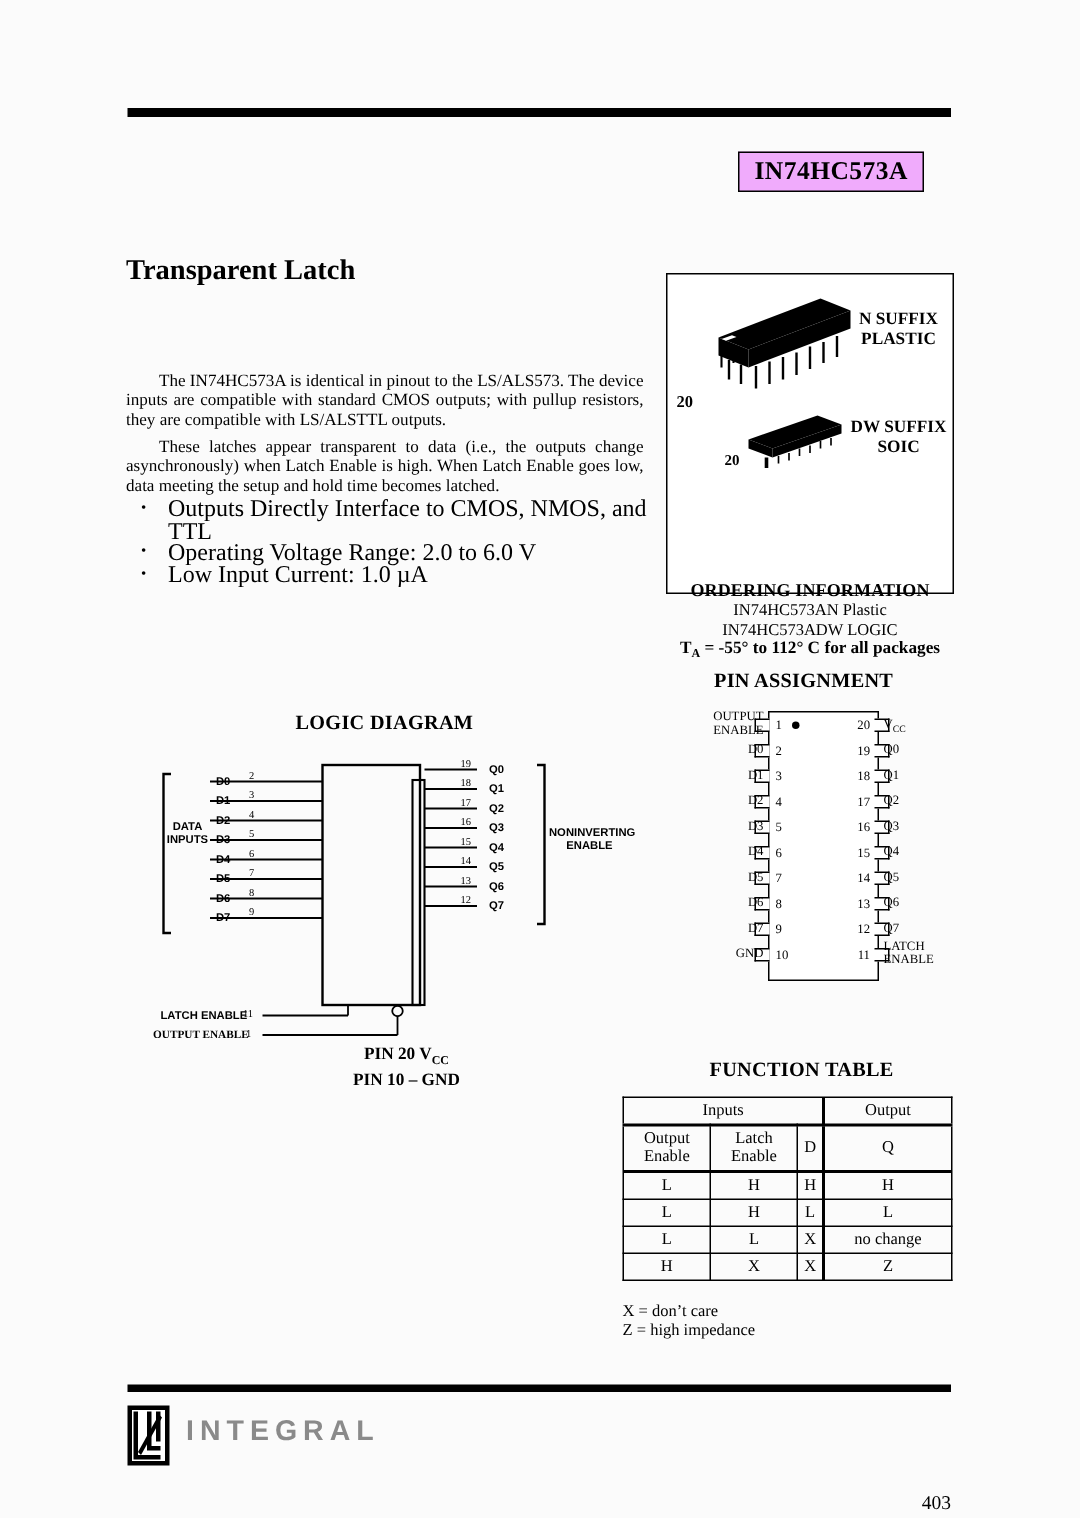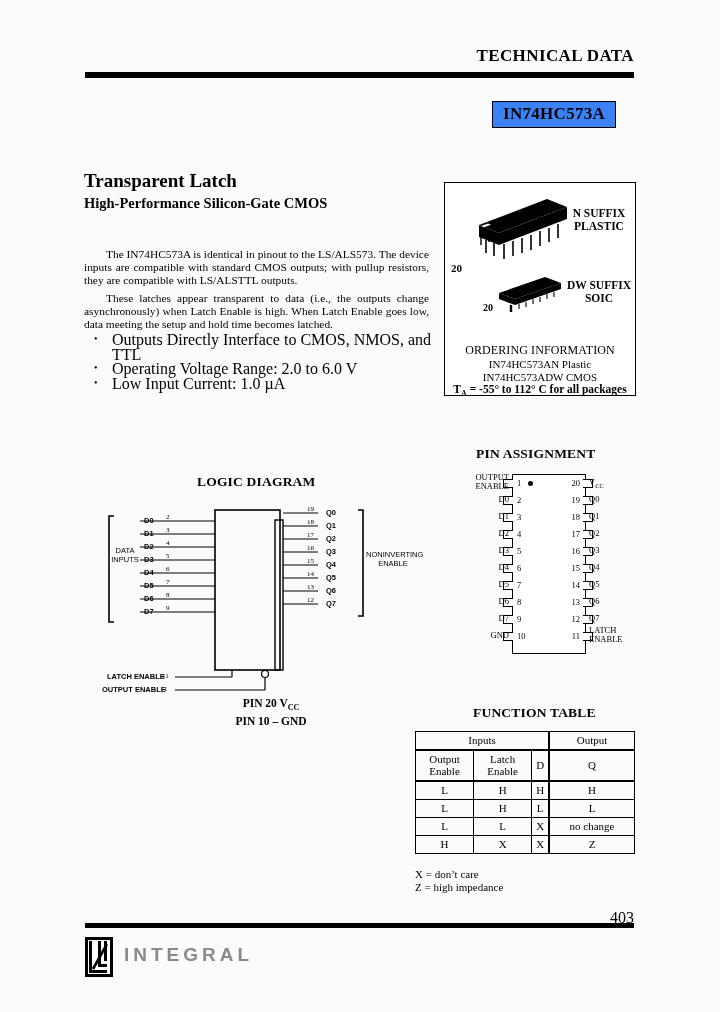--- a/index.html
+++ b/index.html
@@ -18,21 +18,21 @@
     position:absolute; right:86px; top:46px;
     font-weight:bold; font-size:17px; letter-spacing:.4px;
   }
   .hdr-rule {
     position:absolute; left:85px; top:72px; width:549px; height:6px; background:#000;
   }
   .partbox {
     position:absolute; left:492px; top:101px;
     border:1.5px solid #000; padding:2px 10px 3px 10px;
     font-weight:bold; font-size:17px; letter-spacing:.3px;
-    background:#3b82f6;
+    background:#f0abfc;
   }
 
   
   .title1 { position:absolute; left:84px; top:145px; font-weight:bold; font-size:19px; }
   .title2 { position:absolute; left:84px; top:170px; font-weight:bold; font-size:19px; }
   .title3 { position:absolute; left:84px; top:195px; font-weight:bold; font-size:14.5px; }
 
   
   .para {
     position:absolute; left:84px; width:345px;
@@ -59,40 +59,40 @@
   .pkg-dw-label {
     position:absolute; left:120px; top:96px; font-weight:bold; font-size:11.5px;
     line-height:13px; text-align:center; width:68px;
   }
   .pin20-a { position:absolute; left:6px; top:79px; font-size:11px; font-weight:bold; }
   .pin20-b { position:absolute; left:38px; top:119px; font-size:10px; font-weight:bold; }
 
   .ord {
     position:absolute; left:0; top:160px; width:190px; text-align:center;
   }
-  .ord-title { font-weight:normal; font-size:12px; letter-spacing:.1px; }
+  .ord-title { font-weight:bold; font-size:12px; letter-spacing:.1px;margin-top:43px; }
   .ord-line { font-size:11px; line-height:12.5px; }
   .ord-temp { font-size:11.5px; font-weight:bold; line-height:13px; }
   .ord-temp sub { font-size:8px; }
 
   
   .dip { position:absolute; left:10px; top:12px; width:115px; height:72px; }
   .soic { position:absolute; left:46px; top:90px; width:78px; height:40px; }
 
   
   .sec-title { position:absolute; font-weight:bold; font-size:13.5px; letter-spacing:.2px; }
   .sec-logic { left:197px; top:474px; }
   .sec-pin   { left:476px; top:446px; }
   .sec-func  { left:473px; top:705px; }
 
   
   .logic { position:absolute; left:100px; top:500px; width:320px; height:220px; }
   .lbl { position:absolute; font-size:7.5px; font-family:"Liberation Sans", sans-serif; font-weight:bold; }
   .pnum { position:absolute; font-size:7px; font-family:"Liberation Serif", serif; }
-  .lgbl { position:absolute; font-size:7.5px; font-family:"Liberation Sans", sans-serif; font-weight:normal; line-height:9px; }
+  .lgbl { position:absolute; font-size:7.5px; font-family:"Liberation Sans", sans-serif; font-weight:bold; line-height:9px; }
   .pinnote {
     position:absolute; left:186px; top:697px; width:170px; text-align:center;
     font-size:11.5px; font-weight:bold; line-height:13.5px;
   }
   .pinnote sub { font-size:8px; }
 
   
   .pinasg { position:absolute; left:455px; top:470px; width:180px; height:190px; }
   .dipbody {
     position:absolute; left:57px; top:4px; width:72px; height:178px;
@@ -123,33 +123,31 @@
   }
 
   
   .ftr-rule { position:absolute; left:85px; top:923px; width:549px; height:5px; background:#000; }
   .logo-mark { position:absolute; left:84px; top:936px; width:30px; height:42px; }
   .logo-text {
     position:absolute; left:124px; top:944px;
     font-family:"Liberation Sans", sans-serif; font-weight:bold;
     font-size:19px; letter-spacing:4px; color:#8a8a8a;
   }
-  .pageno { position:absolute; right:86px; top:909px; font-size:16px; }
+  .pageno { position:absolute; right:86px; top:994px; font-size:13px; }
 </style>
 </head>
 <body>
 
 <div class="page">
 
-  <div class="hdr-text">TECHNICAL DATA</div>
   <div class="hdr-rule"></div>
   <div class="partbox">IN74HC573A</div>
 
   <div class="title2">Transparent Latch</div>
-  <div class="title3">High-Performance Silicon-Gate CMOS</div>
 
   <div class="para p1">The IN74HC573A is identical in pinout to the LS/ALS573. The device inputs are compatible with standard CMOS outputs; with pullup resistors, they are compatible with LS/ALSTTL outputs.</div>
   <div class="para p2">These latches appear transparent to data (i.e., the outputs change asynchronously) when Latch Enable is high. When Latch Enable goes low, data meeting the setup and hold time becomes latched.</div>
   <div class="bullets">
     <div class="bullet">Outputs Directly Interface to CMOS, NMOS, and TTL</div>
     <div class="bullet">Operating Voltage Range: 2.0 to 6.0 V</div>
     <div class="bullet">Low Input Current: 1.0 µA</div>
   </div>
 
   <div class="pkgbox">
@@ -198,21 +196,21 @@
     <div class="pkg-dw-label">
       <span>DW SUFFIX</span><br>
       <span>SOIC</span>
     </div>
     <div class="pin20-a">20</div>
     <div class="pin20-b">20</div>
 
     <div class="ord">
       <div class="ord-title">ORDERING INFORMATION</div>
       <div class="ord-line">IN74HC573AN Plastic</div>
-      <div class="ord-line">IN74HC573ADW CMOS</div>
+      <div class="ord-line">IN74HC573ADW LOGIC</div>
       <div class="ord-temp">
         <span>T</span><sub>A</sub>
         <span>= -55° to 112° C for all packages</span>
       </div>
     </div>
   </div>
 
   <div class="sec-title sec-logic">LOGIC DIAGRAM</div>
   <div class="sec-title sec-pin">PIN ASSIGNMENT</div>
   <div class="sec-title sec-func">FUNCTION TABLE</div>
@@ -300,21 +298,21 @@
     <div class="lbl" style="left:226px; top:86px;">Q6</div>
     <div class="lbl" style="left:226px; top:99px;">Q7</div>
 
     <div class="lgbl" style="left:266px; top:50px; width:54px; text-align:center;">
       <span>NONINVERTING</span><br>
       <span>ENABLE</span>
     </div>
 
     <div class="lbl" style="left:7px; top:172px;">LATCH ENABLE</div>
     <div class="pnum" style="left:62px; top:172px;">11</div>
-    <div class="lbl" style="left:2px; top:185px;">OUTPUT ENABLE</div>
+    <div class="lbl" style="left:2px; top:185px;font-family:Liberation Serif, serif;">OUTPUT ENABLE</div>
     <div class="pnum" style="left:64px; top:185px;">1</div>
   </div>
 
   <div class="pinnote">
     <span>PIN 20</span>
     <span>V</span><sub>CC</sub><br>
     <span>PIN 10 – GND</span>
   </div>
 
   <div class="pinasg">

